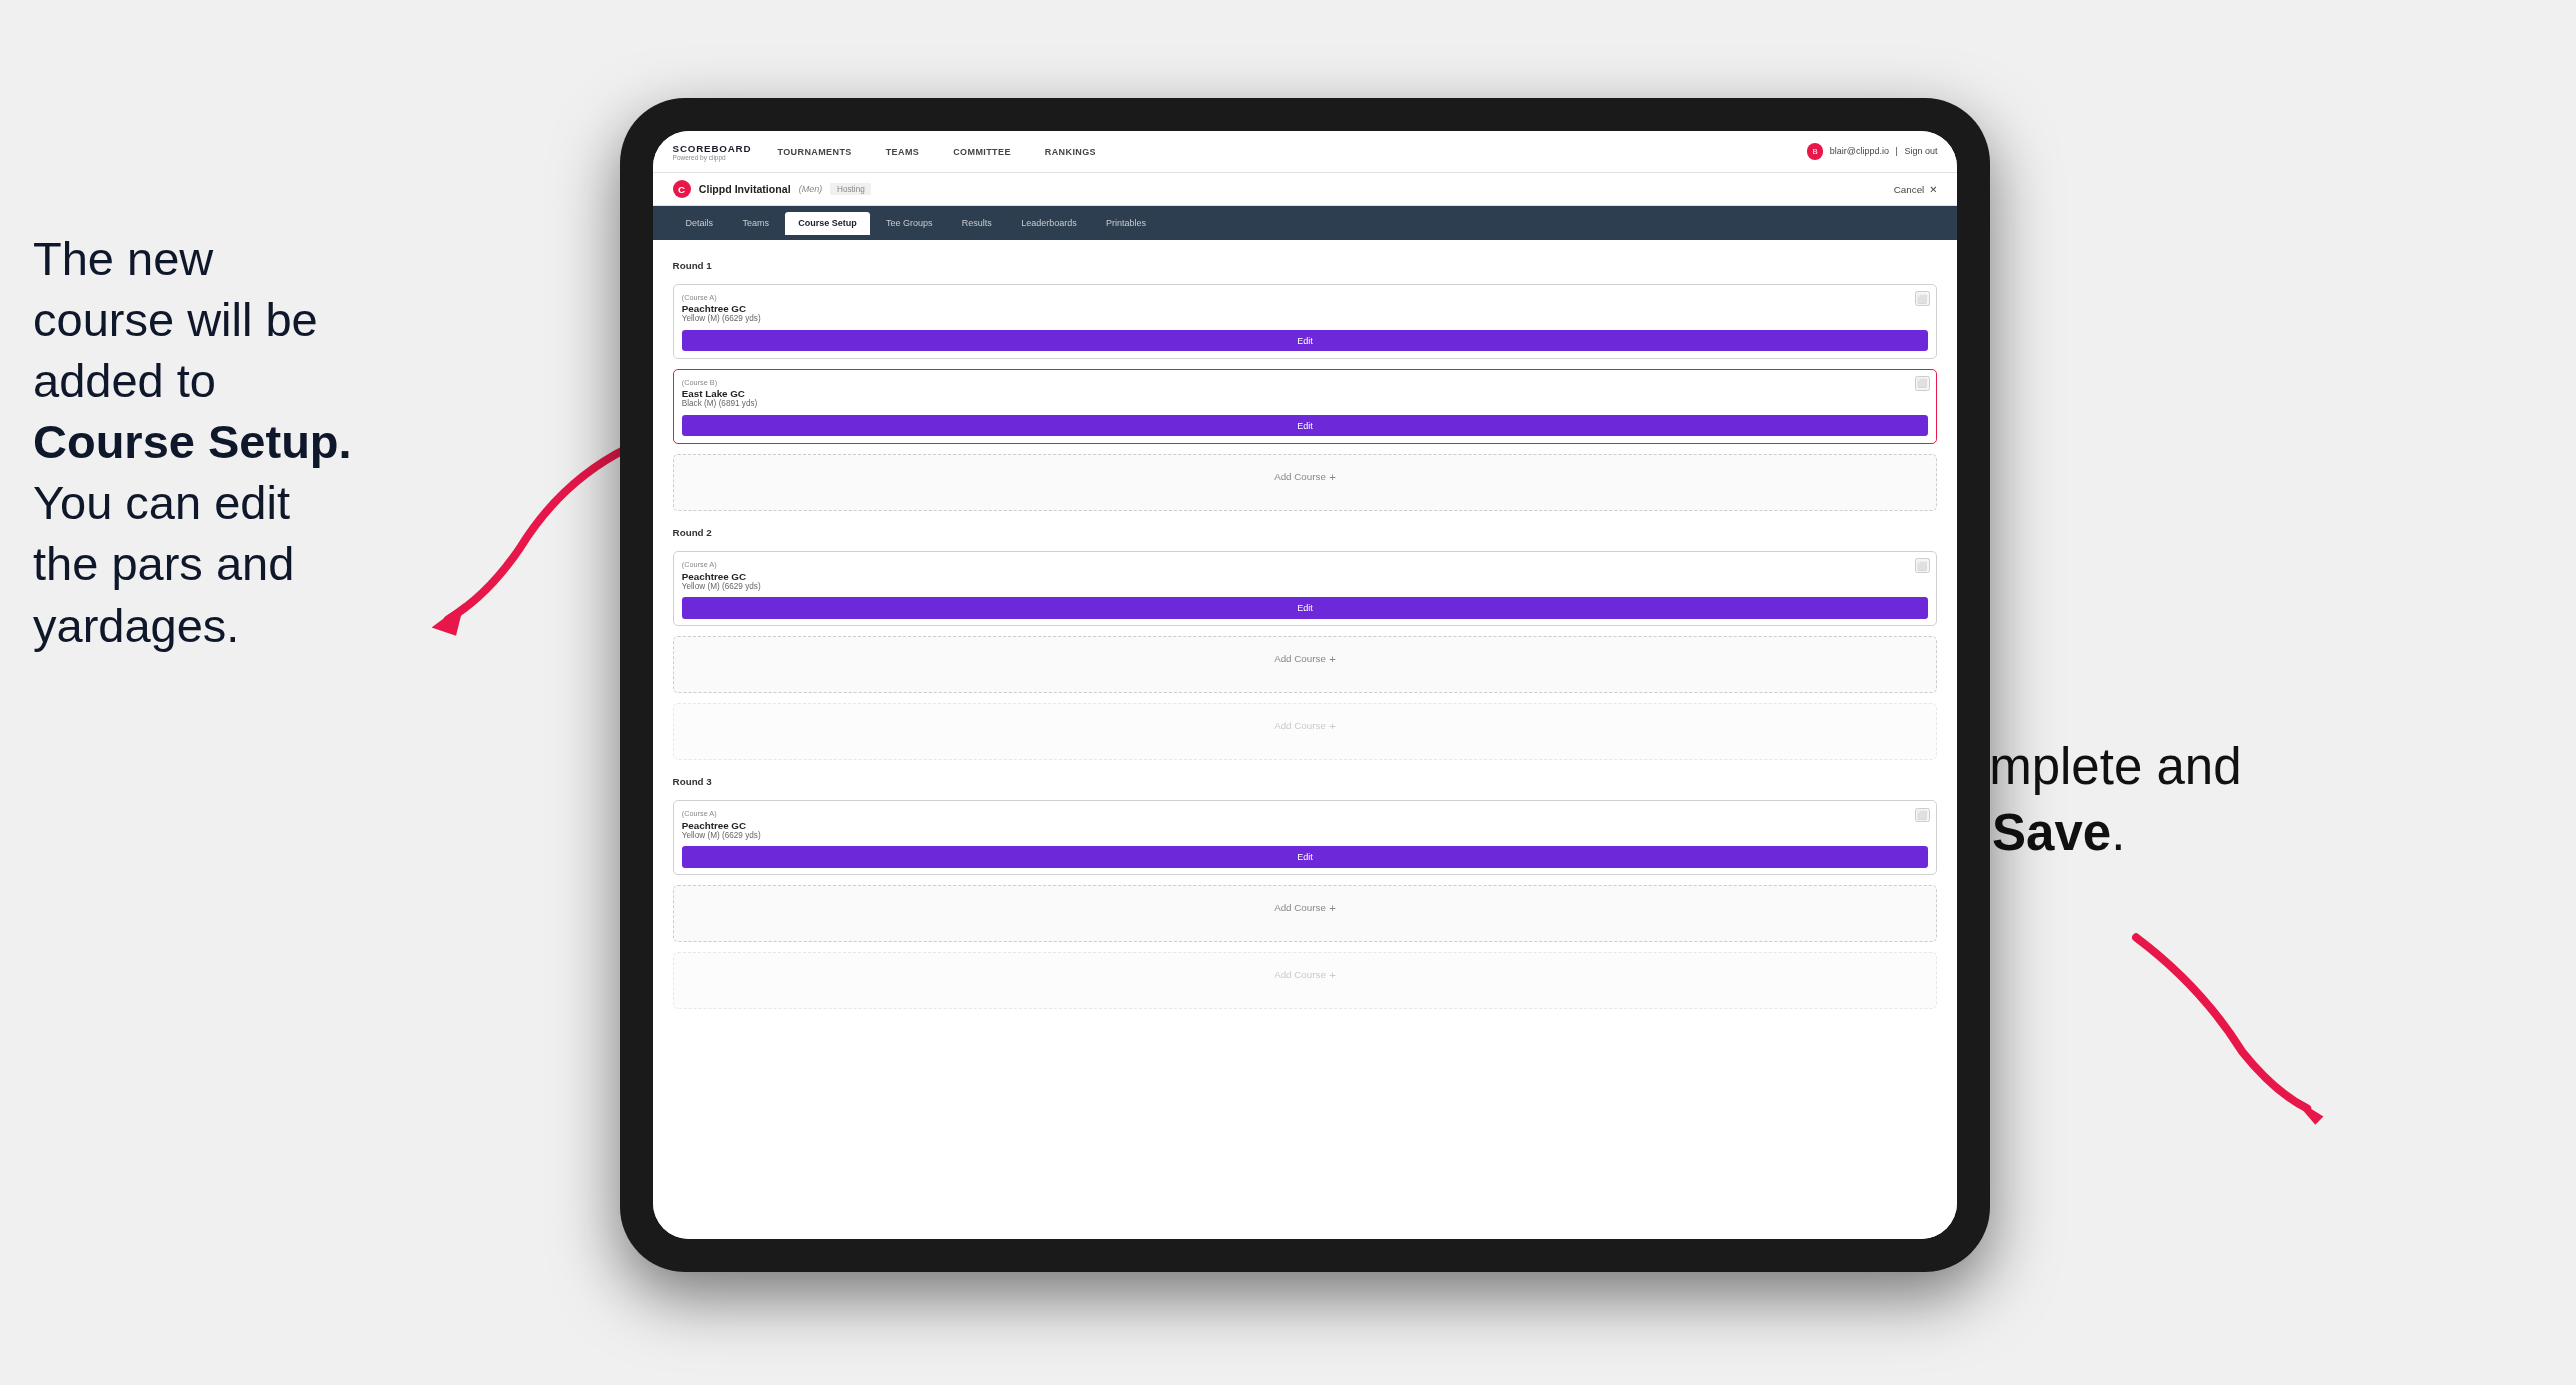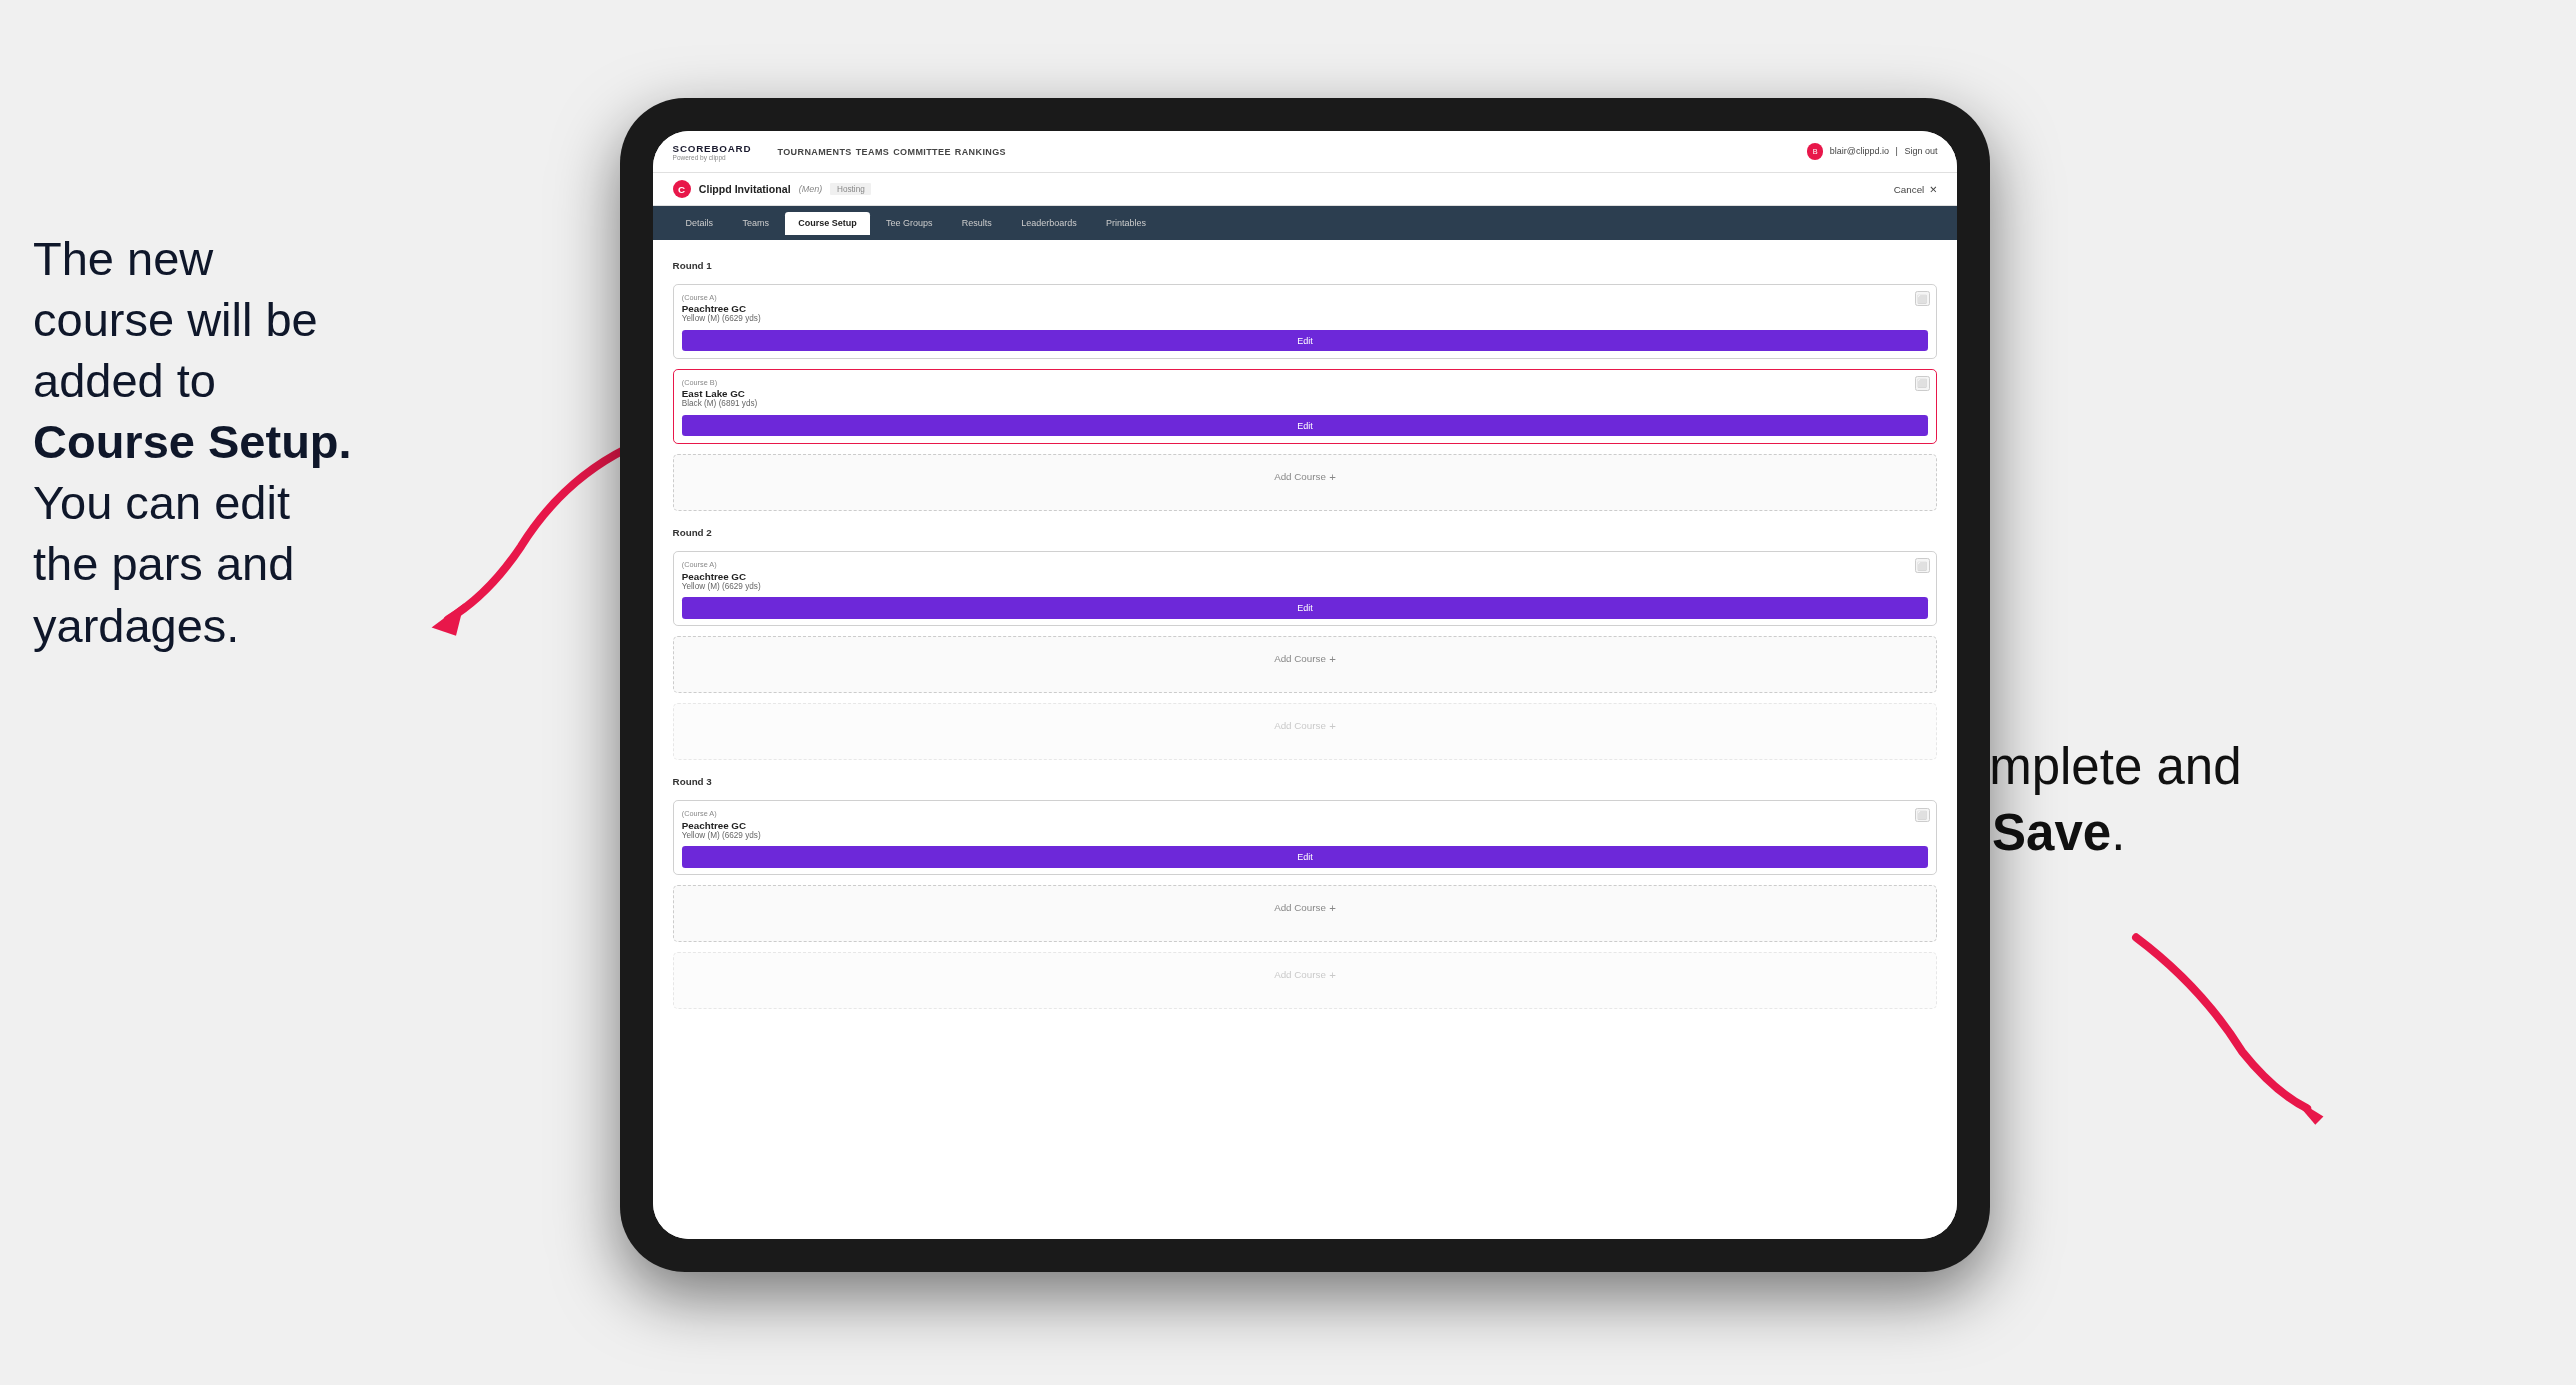--- a/index.html
+++ b/index.html
@@ -103,21 +103,21 @@
       letter-spacing: 0.8px;
       color: #1a1a2e;
     }
     .scoreboard-logo .logo-sub {
       font-size: 6.5px;
       color: #888;
     }
 
     .nav-links {
       display: flex;
-      gap: 4px;
+      gap: 34px;
       flex: 1;
     }
     .nav-link {
       font-size: 9px;
       font-weight: 600;
       color: #444;
       text-decoration: none;
       letter-spacing: 0.4px;
       cursor: pointer;
     }

